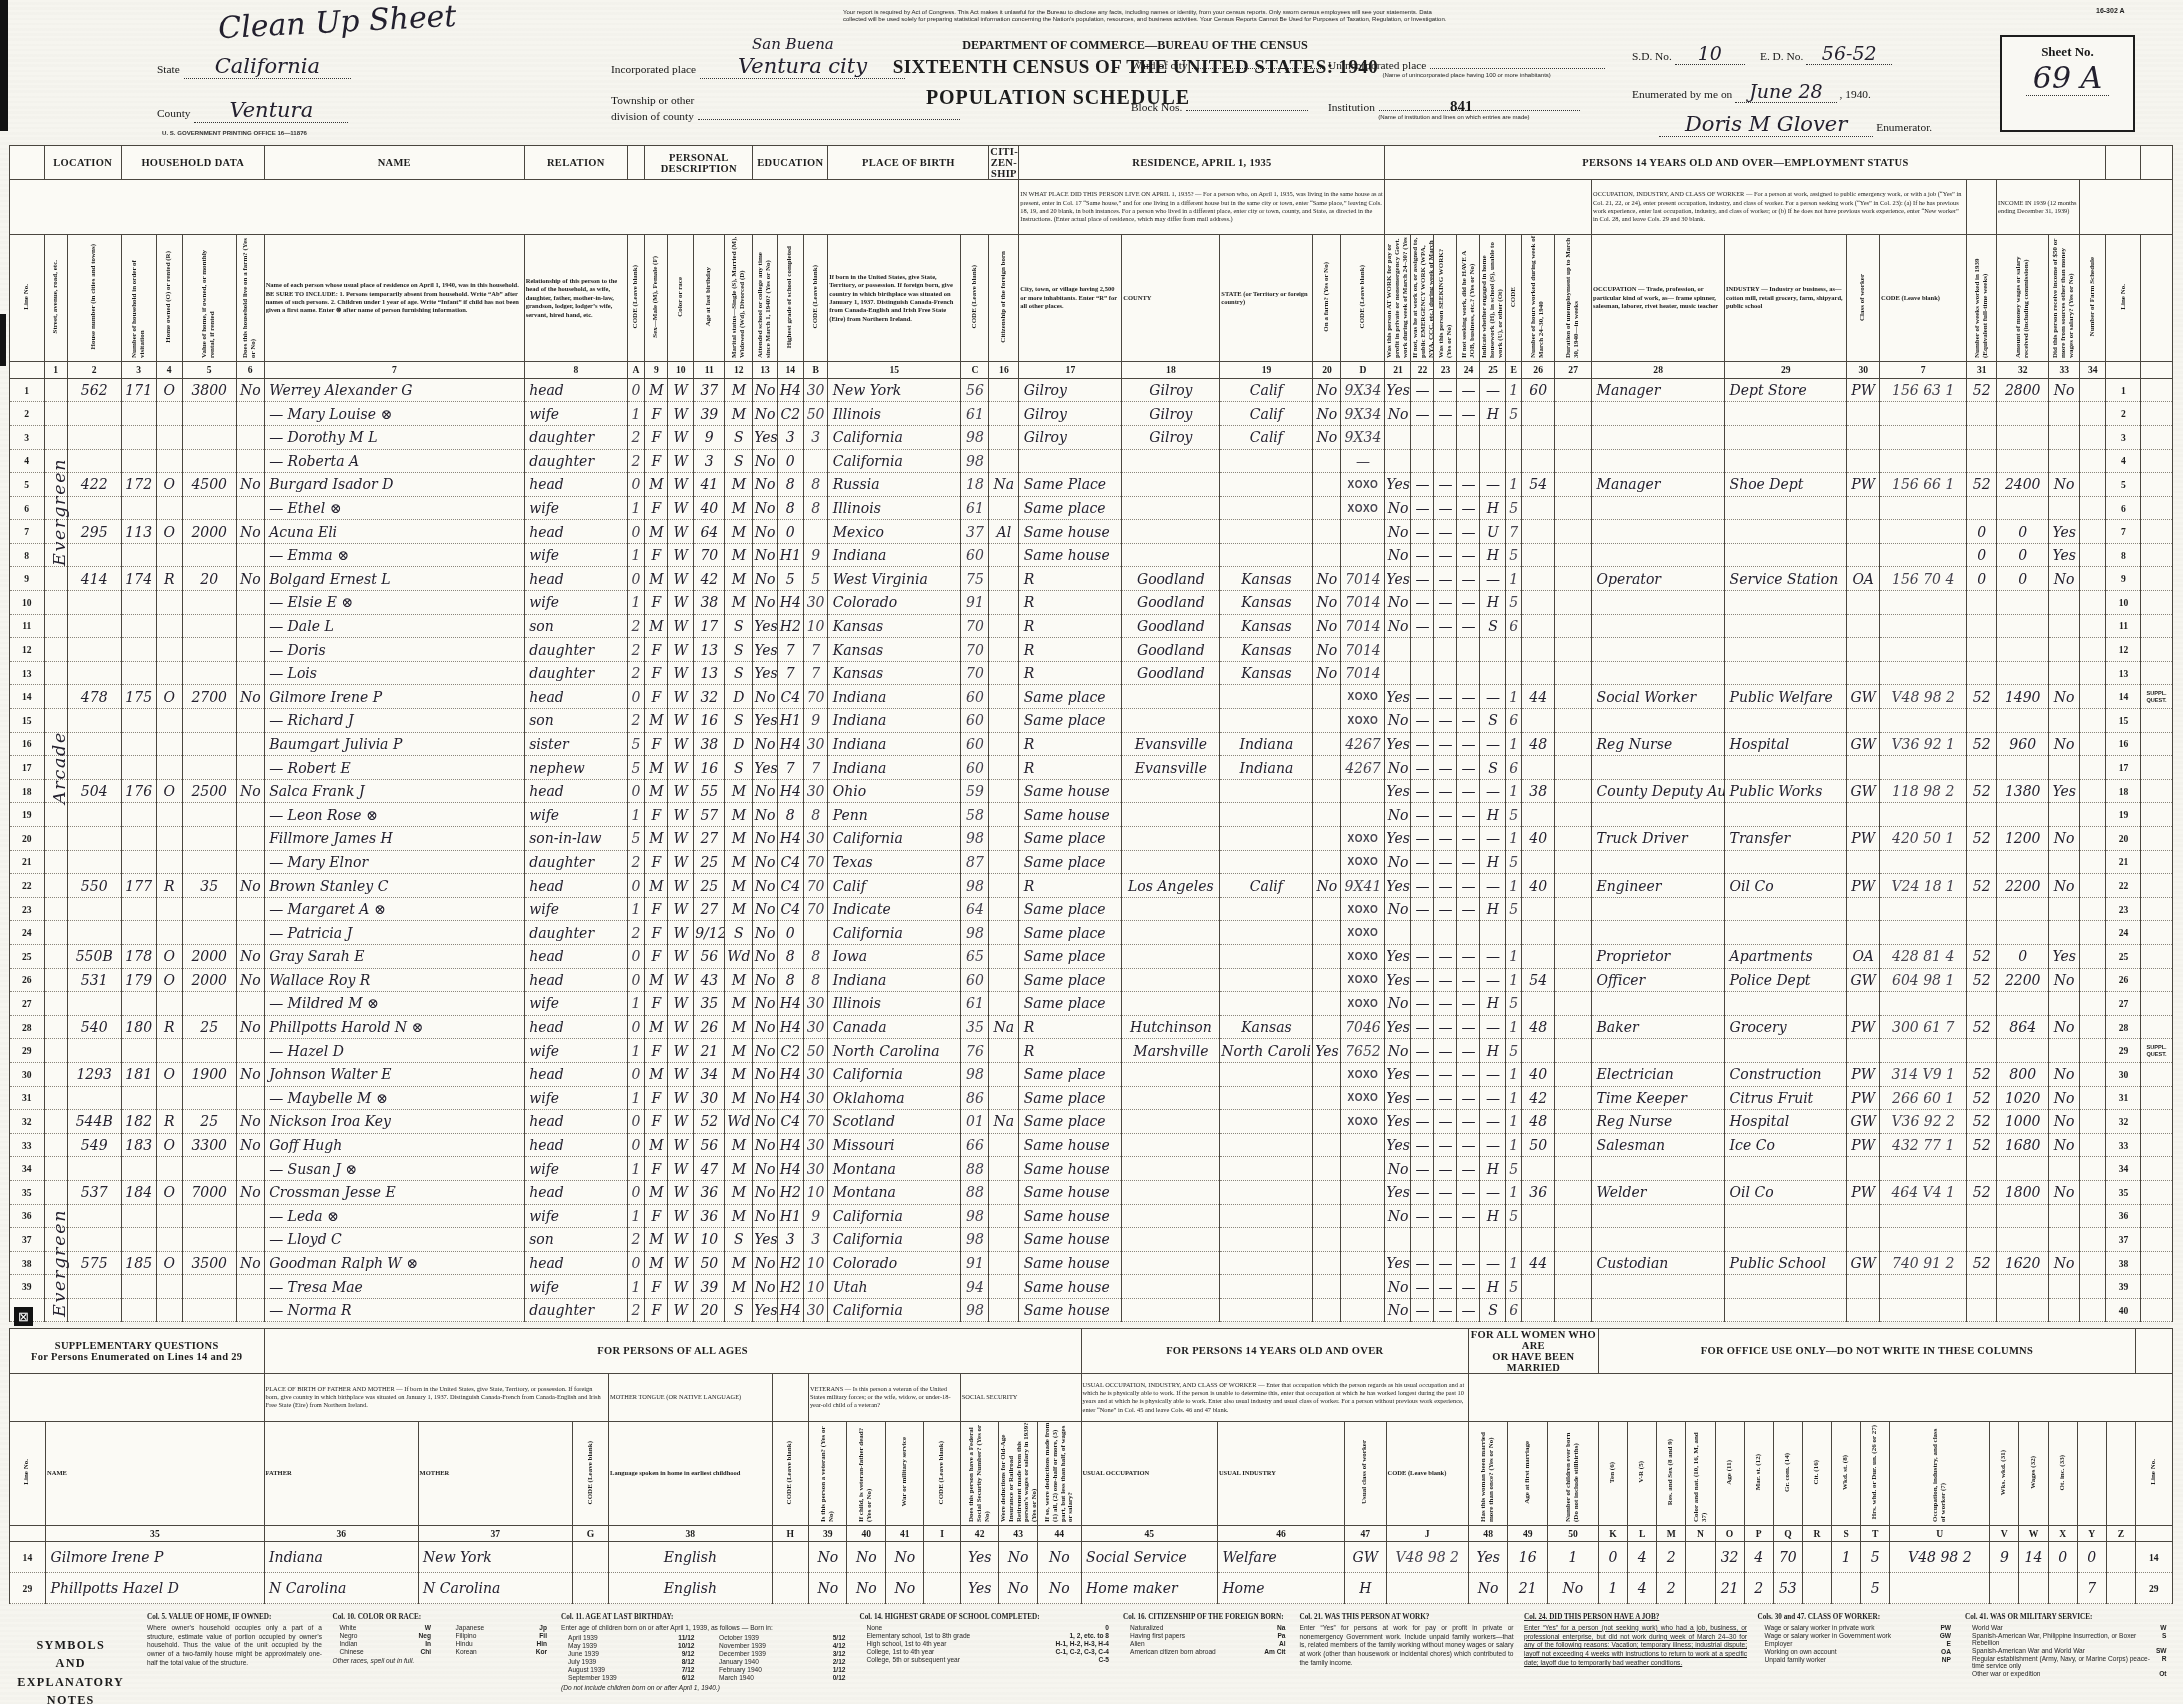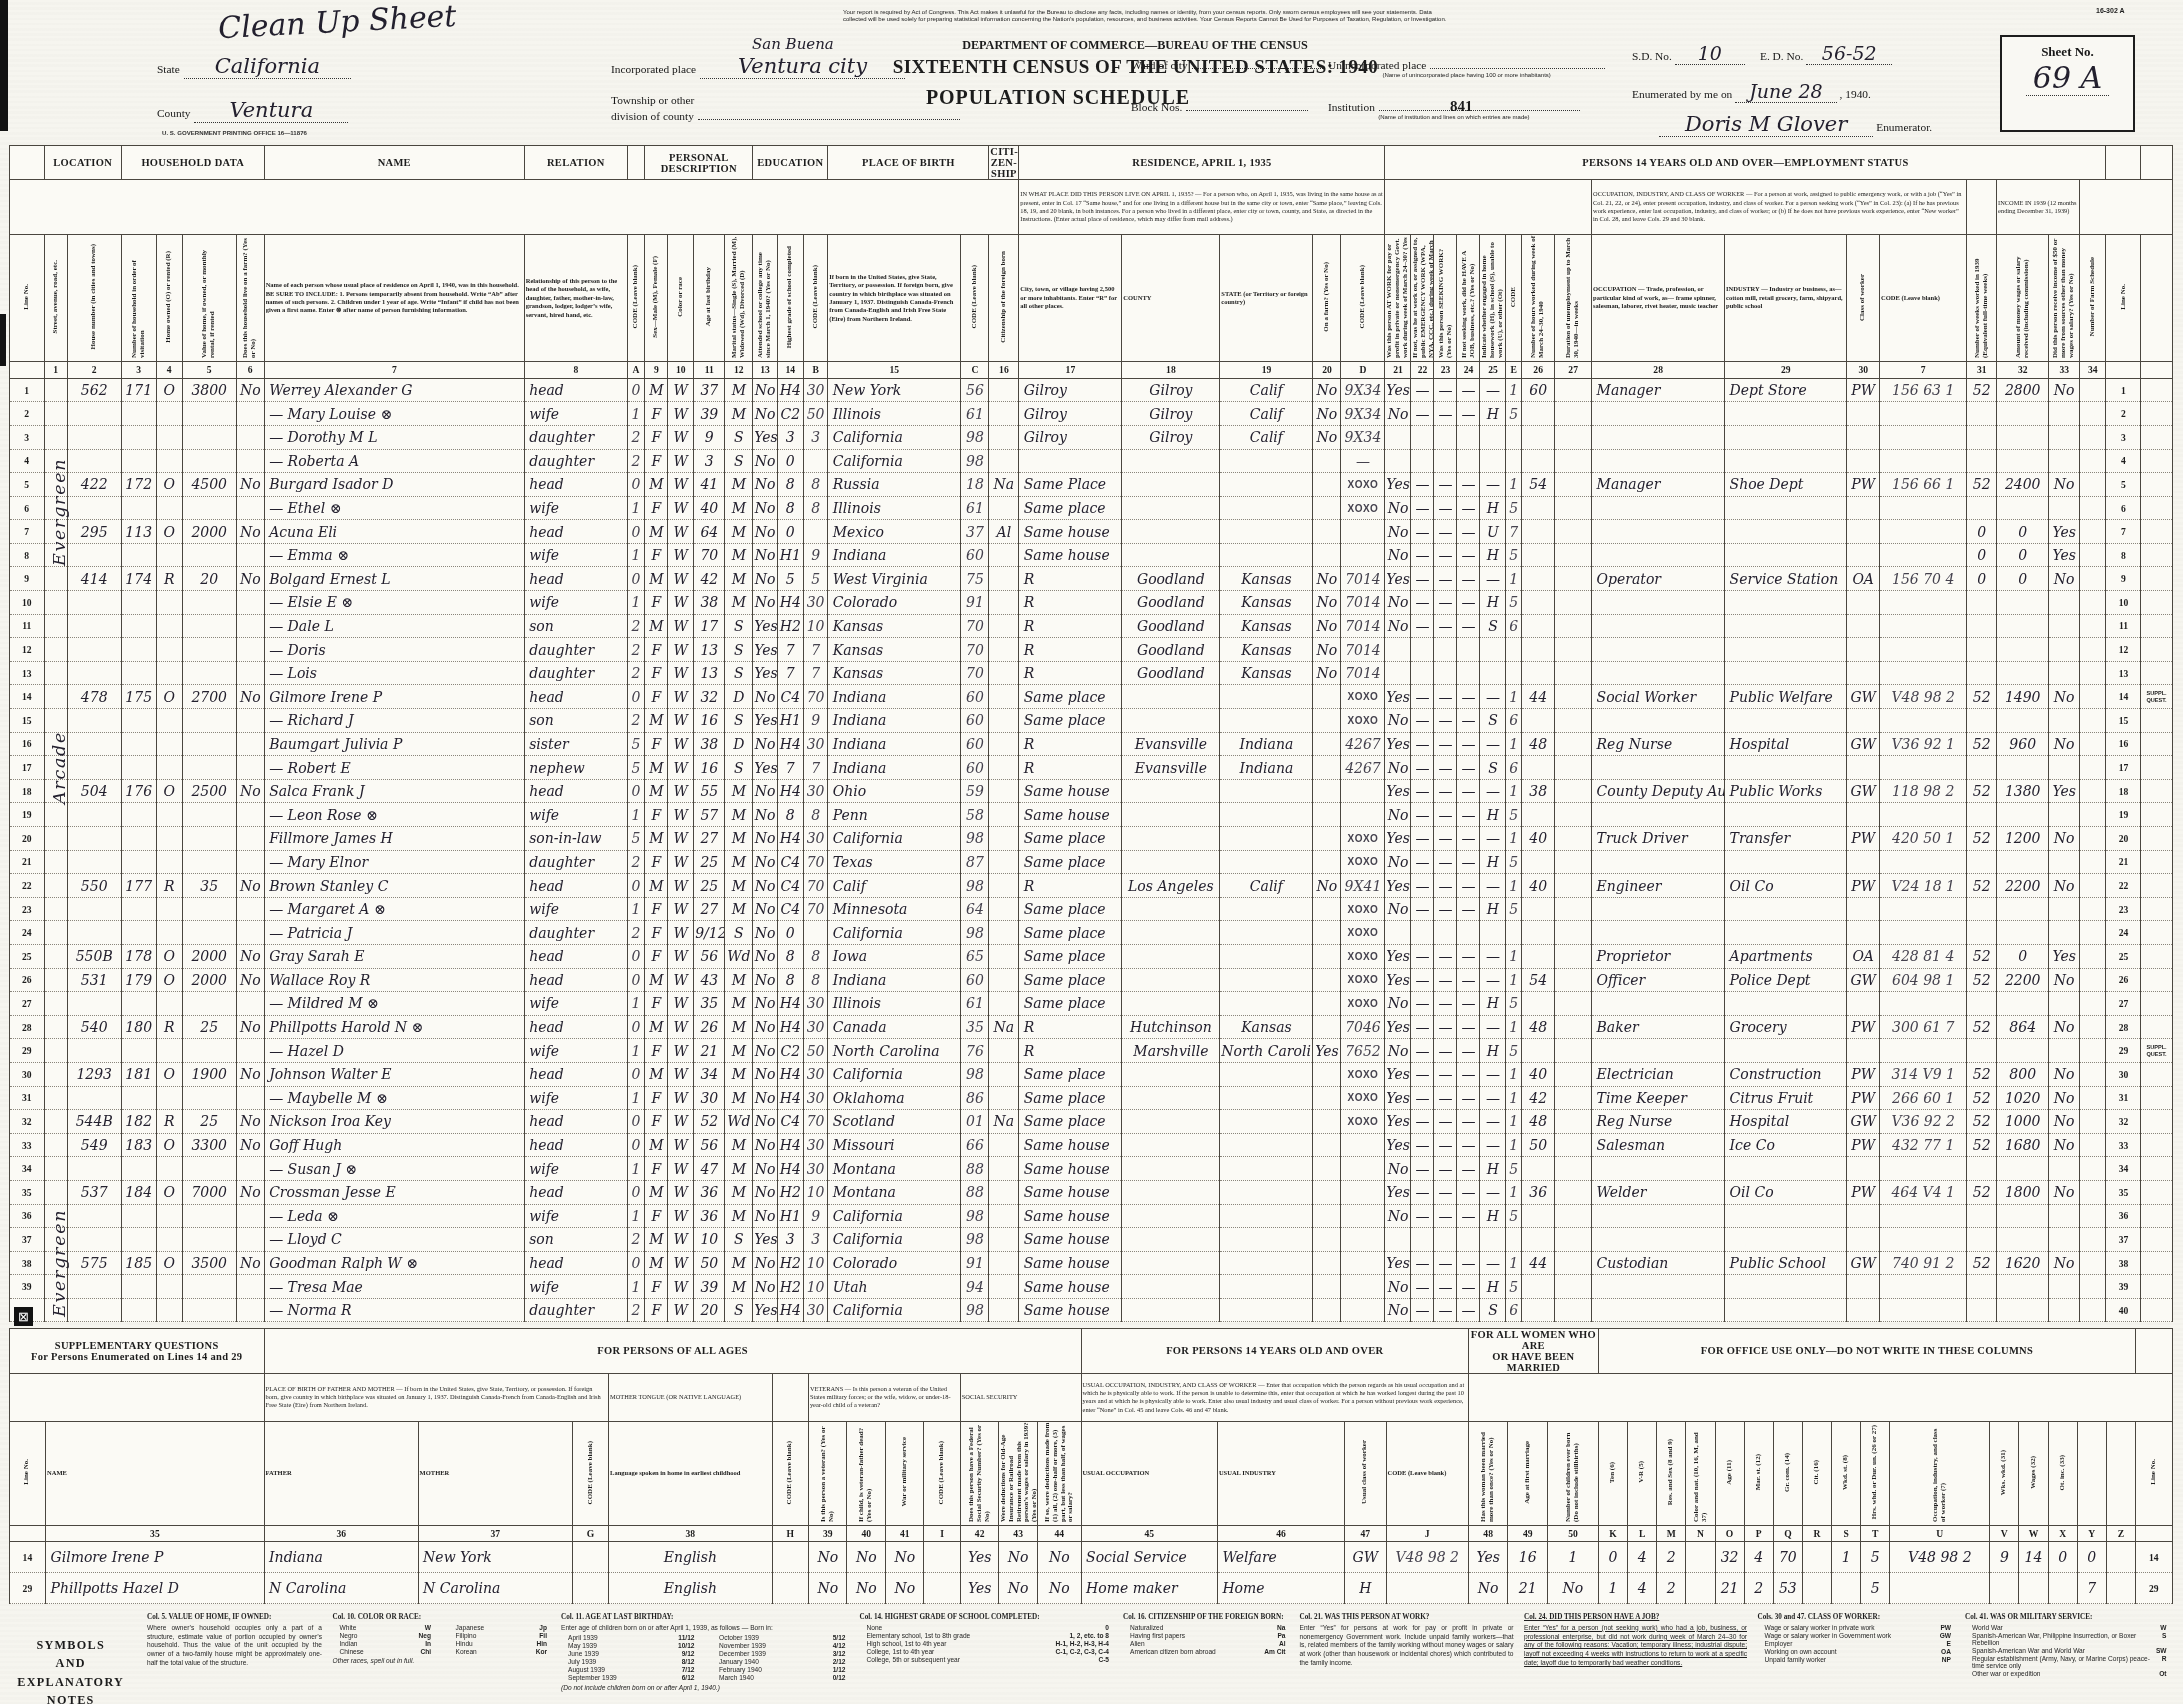--- a/index.html
+++ b/index.html
@@ -1328,21 +1328,21 @@
             <td class="left name hw">— Margaret A ⊗</td>
             <td class="left hw">wife</td>
             <td class="dim hw">1</td>
             <td class="hw">F</td>
             <td class="hw">W</td>
             <td class="hw">27</td>
             <td class="hw">M</td>
             <td class="hw">No</td>
             <td class="hw">C4</td>
             <td class="dim hw">70</td>
-            <td class="left hw">Minnesota</td>
+            <td class="left hw">Indicate</td>
             <td class="dim hw">64</td>
             <td class="hw"></td>
             <td class="left hw">Same place</td>
             <td class="hw"></td>
             <td class="hw"></td>
             <td class="hw"></td>
             <td class="dim stamp">XOXO</td>
             <td class="hw">No</td>
             <td class="hw">—</td>
             <td class="hw">—</td>

